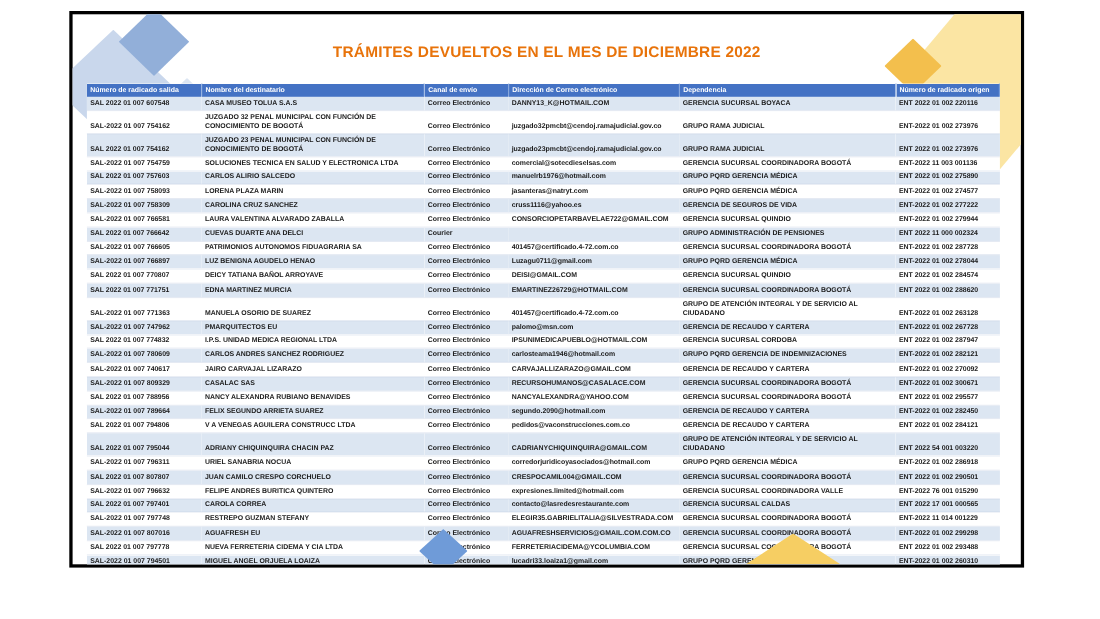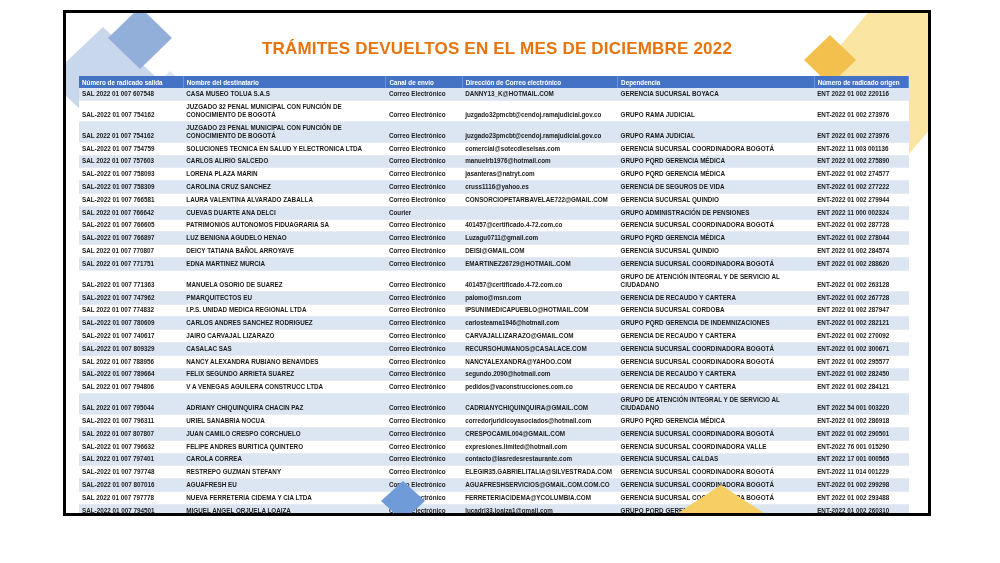--- a/index.html
+++ b/index.html
@@ -13,21 +13,21 @@
     font-family:"Liberation Sans", sans-serif; overflow:hidden;
   }
   .slide{
     position:absolute;left:63px;top:10px;width:868px;height:506px;
     border:3px solid #000;background:#fff;overflow:hidden;
   }
   .deco{position:absolute;clip-path:polygon(50% 0,100% 50%,50% 100%,0 50%);}
   .tri{position:absolute;clip-path:polygon(50% 0,100% 100%,0 100%);}
   .title{
     position:absolute;top:26px;left:0;right:0;text-align:center;
-    color:var(--title);font-size:17px;font-weight:bold;letter-spacing:.2px;
+    color:var(--title);font-size:14px;font-weight:bold;letter-spacing:.2px;
     z-index:3;white-space:nowrap;
   }
   table{
     position:absolute;top:63px;left:13px;width:830px;z-index:2;
     border-collapse:collapse;table-layout:fixed;background:#fff;
   }
   col.c0{width:104px}col.c1{width:202px}col.c2{width:76px}
   col.c3{width:155px}col.c4{width:196px}col.c5{width:94px}
   th{
     background:var(--header-bg);color:var(--header-text);

